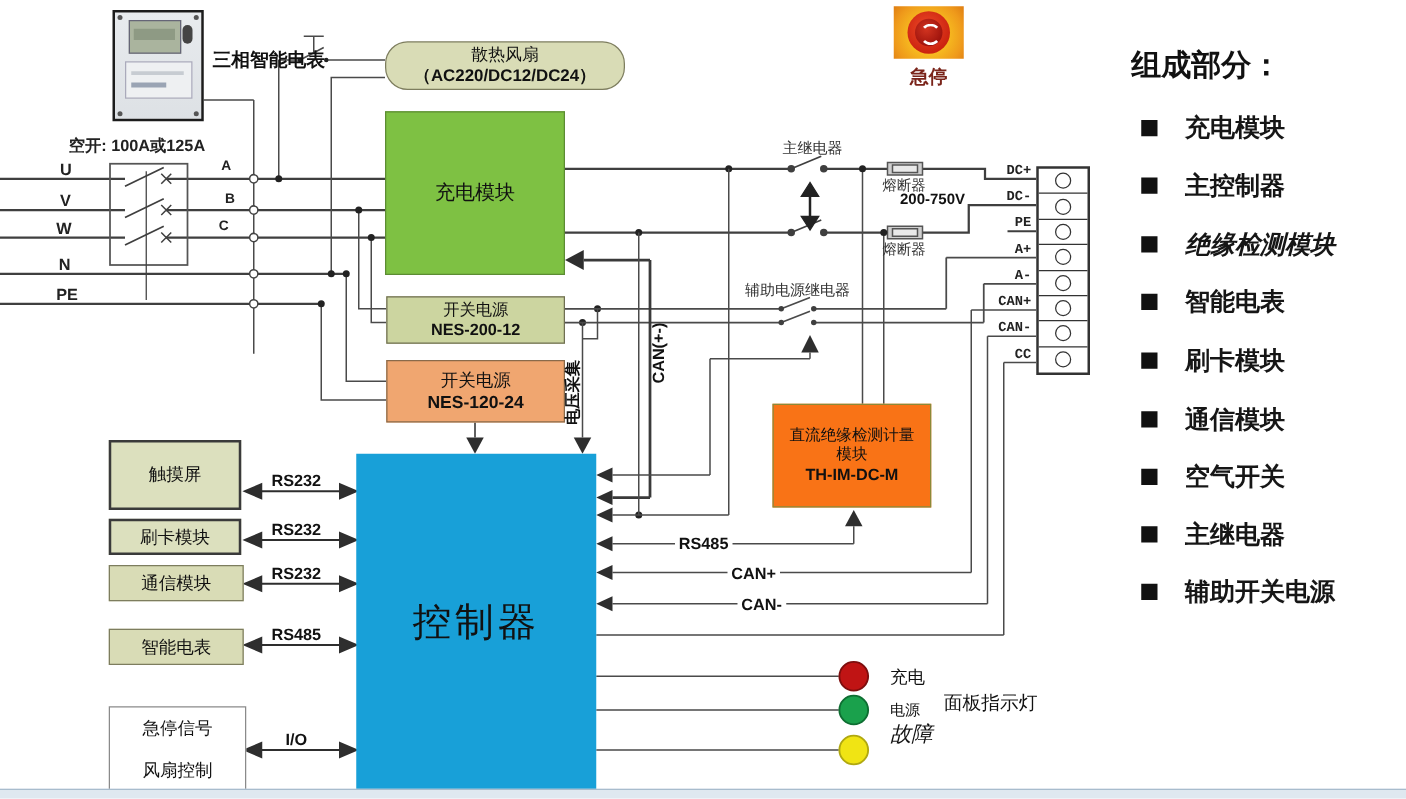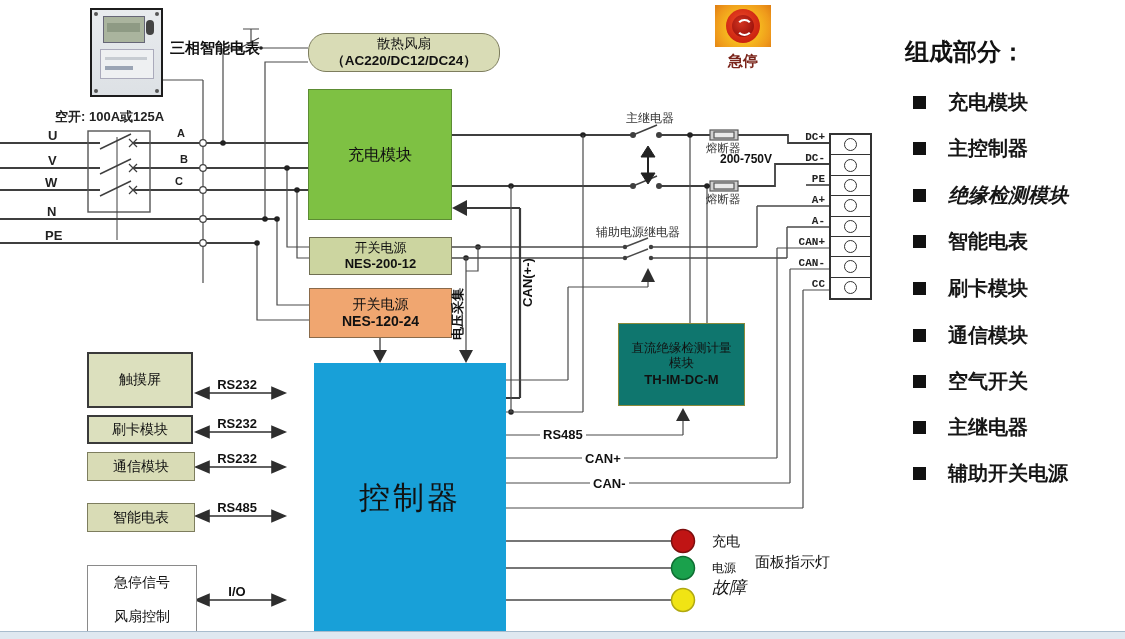--- a/index.html
+++ b/index.html
@@ -7,21 +7,21 @@
           font-family:"Liberation Sans","DejaVu Sans",sans-serif;color:#111;}
   svg.wires{position:absolute;left:0;top:0;z-index:1;}
   .box{position:absolute;z-index:2;display:flex;flex-direction:column;align-items:center;justify-content:center;
        box-sizing:border-box;text-align:center;line-height:1.25;}
   .lbl{position:absolute;z-index:3;white-space:nowrap;}
   .olive{background:#d9dcb6;border:1px solid #7d7d5e;}
   .olive2{background:#ccd5a0;border:1px solid #6f6f52;}
   .green{background:#7ec143;border:1px solid #5c8c33;}
   .orange{background:#f0a670;border:1px solid #8a6a4a;}
   .blue{background:#18a0d8;}
-  .yellow{background:#0f766e;border:1px solid #8a8a3a;}
+  .yellow{background:#f97316;border:1px solid #8a8a3a;}
   .gray{background:#f2f2f2;border:1px solid #8a8a8a;}
   .white{background:#ffffff;border:1px solid #8a8a8a;}
   .darkb{border:2px solid #3a3a3a;background:#dce0be;}
   .term-block{position:absolute;z-index:2;left:829px;top:133px;width:43px;height:167px;
               border:2px solid #333;background:#fff;box-sizing:border-box;display:grid;grid-template-rows:repeat(8,1fr);}
   .term-row{border-bottom:1.5px solid #333;display:flex;align-items:center;justify-content:center;}
   .term-row:last-child{border-bottom:none;}
   .term-circle{width:11px;height:11px;border:1.6px solid #333;border-radius:50%;background:#fff;display:block;}
   .term-label{position:absolute;z-index:3;width:55px;right:auto;text-align:right;
               font:bold 11px "Liberation Mono","DejaVu Sans Mono",monospace;color:#222;}
@@ -267,21 +267,21 @@
     <div>通信模块</div>
   </div>
   <div class="box olive" style="left:87px;top:503px;width:108px;height:29px;font-size:14px;">
     <div>智能电表</div>
   </div>
   <div class="box white" style="left:87px;top:565px;width:110px;height:70px;font-size:14px;justify-content:space-around;">
     <div>急停信号</div>
     <div>风扇控制</div>
   </div>
 
-  <div class="box blue" style="left:285px;top:363px;width:192px;height:270px;font-size:31px;letter-spacing:3px;margin-left:29px;">
+  <div class="box blue" style="left:285px;top:363px;width:192px;height:270px;font-size:31px;letter-spacing:3px;">
     <div>控制器</div>
   </div>
 
   <div class="box yellow" style="left:618px;top:323px;width:127px;height:83px;font-size:12.5px;">
     <div>直流绝缘检测计量</div>
     <div>模块</div>
     <div style="font-weight:bold;font-size:13px;">TH-IM-DC-M</div>
   </div>
 
   <div class="term-block">

